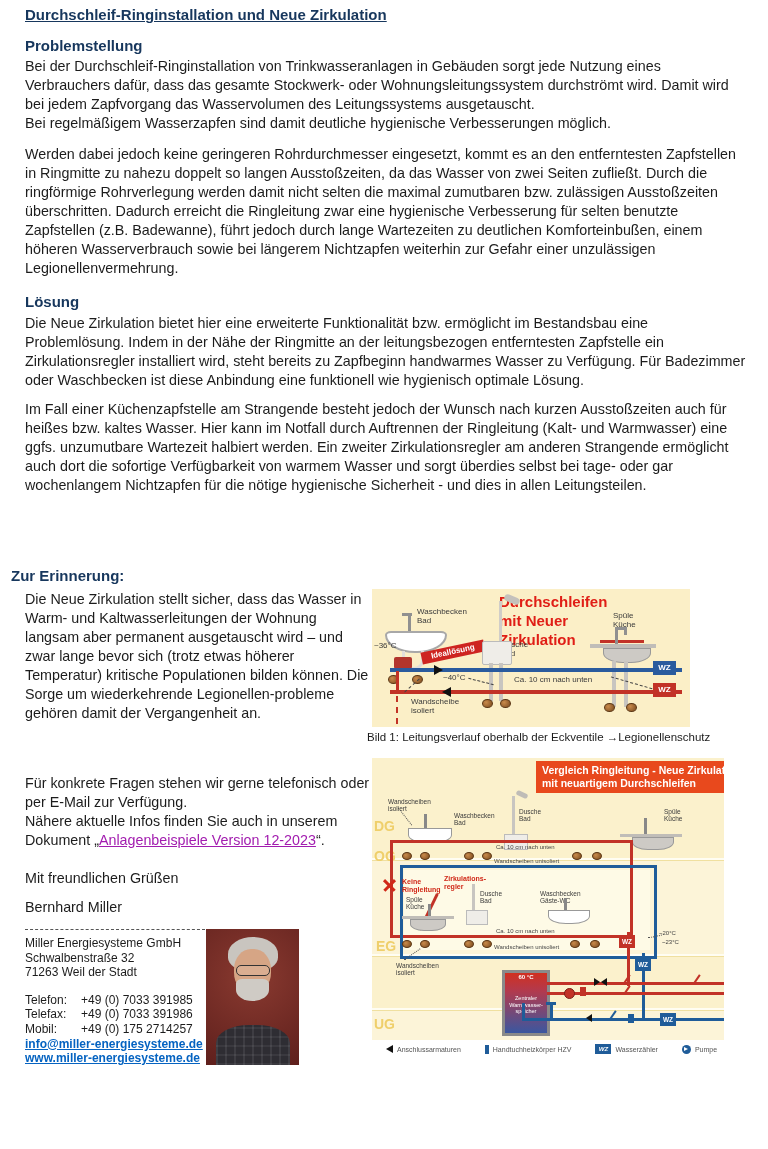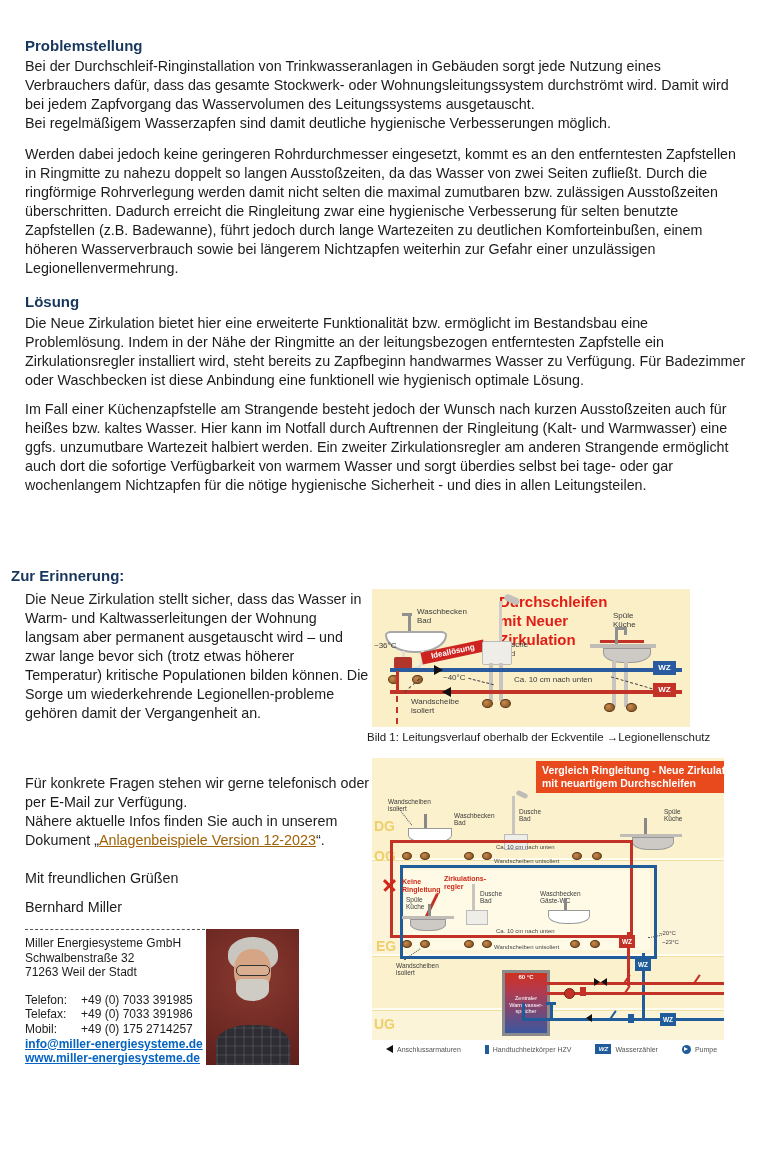--- a/index.html
+++ b/index.html
@@ -3,21 +3,21 @@
 <meta charset="utf-8">
 <style>
   html,body{margin:0;padding:0;background:#fff;}
   .page{position:relative;width:768px;height:1149px;background:#fff;overflow:hidden;
         font-family:"Liberation Sans",sans-serif;color:#1e1e1e;}
   .abs{position:absolute;}
   .title{font-size:15px;font-weight:bold;color:#17375D;text-decoration:underline;}
   .h2{font-size:15px;font-weight:bold;color:#17375D;}
   .body{font-size:14.3px;line-height:19px;color:#1c1c1c;}
   .pre{white-space:pre-line;}
-  .doclink{color:#a16207;text-decoration:underline;}
+  .doclink{color:#a21caf;text-decoration:underline;}
   .contact{font-size:12px;line-height:14.6px;color:#1c1c1c;}
   .cgap{height:13px;}
   .crow{display:flex;}
   .clabel{width:56px;flex:0 0 56px;}
   .clink{display:block;color:#0563C1;text-decoration:underline;font-weight:bold;}
   .caption1{font-size:11.5px;color:#1c1c1c;}
   .caption2{font-size:12.5px;color:#1c1c1c;}
   .dashes{border-top:1.5px dashed #555;height:0;}
   
   .fig1{background:#FBEFC7;overflow:hidden;}
@@ -55,20 +55,21 @@
   .ph-glasses{position:absolute;top:16px;left:2px;width:32px;height:9px;border:1.5px solid #333;border-radius:5px;background:rgba(255,255,255,.10);}
   .ph-beard{position:absolute;top:50px;left:30px;width:33px;height:22px;border-radius:20% 20% 50% 50%;background:#CFCBC5;}
   .ph-shirt{position:absolute;bottom:0;left:10px;width:74px;height:40px;border-radius:45% 45% 0 0;background:#2E2D33;
             background-image:repeating-linear-gradient(90deg,rgba(255,255,255,.08) 0 2px,transparent 2px 9px),repeating-linear-gradient(0deg,rgba(255,255,255,.06) 0 2px,transparent 2px 9px);}
 </style>
 </head>
 <body>
 
 <div class="page">
 
+  <div class="abs title" style="left:25px;top:6px;">Durchschleif-Ringinstallation und Neue Zirkulation</div>
   <div class="abs h2" style="left:25px;top:37px;">Problemstellung</div>
   <div class="abs body pre" style="left:25px;top:57px;width:722px;">Bei der Durchschleif-Ringinstallation von Trinkwasseranlagen in Gebäuden sorgt jede Nutzung eines Verbrauchers dafür, dass das gesamte Stockwerk- oder Wohnungsleitungssystem durchströmt wird. Damit wird bei jedem Zapfvorgang das Wasservolumen des Leitungssystems ausgetauscht.
 Bei regelmäßigem Wasserzapfen sind damit deutliche hygienische Verbesserungen möglich.</div>
   <div class="abs body" style="left:25px;top:145px;width:722px;">Werden dabei jedoch keine geringeren Rohrdurchmesser eingesetzt, kommt es an den entferntesten Zapfstellen in Ringmitte zu nahezu doppelt so langen Ausstoßzeiten, da das Wasser von zwei Seiten zufließt. Durch die ringförmige Rohrverlegung werden damit nicht selten die maximal zumutbaren bzw. zulässigen Ausstoßzeiten überschritten. Dadurch erreicht die Ringleitung zwar eine hygienische Verbesserung für selten benutzte Zapfstellen (z.B. Badewanne), führt jedoch durch lange Wartezeiten zu deutlichen Komforteinbußen, einem höheren Wasserverbrauch sowie bei längerem Nichtzapfen weiterhin zur Gefahr einer unzulässigen Legionellenvermehrung.</div>
   <div class="abs h2" style="left:25px;top:293px;">Lösung</div>
   <div class="abs body" style="left:25px;top:314px;width:722px;">Die Neue Zirkulation bietet hier eine erweiterte Funktionalität bzw. ermöglicht im Bestandsbau eine Problemlösung. Indem in der Nähe der Ringmitte an der leitungsbezogen entferntesten Zapfstelle ein Zirkulationsregler installiert wird, steht bereits zu Zapfbeginn handwarmes Wasser zu Verfügung. Für Badezimmer oder Waschbecken ist diese Anbindung eine funktionell wie hygienisch optimale Lösung.</div>
   <div class="abs body" style="left:25px;top:400px;width:722px;">Im Fall einer Küchenzapfstelle am Strangende besteht jedoch der Wunsch nach kurzen Ausstoßzeiten auch für heißes bzw. kaltes Wasser. Hier kann im Notfall durch Auftrennen der Ringleitung (Kalt- und Warmwasser) eine ggfs. unzumutbare Wartezeit halbiert werden. Ein zweiter Zirkulationsregler am anderen Strangende ermöglicht auch dort die sofortige Verfügbarkeit von warmem Wasser und sorgt überdies selbst bei tage- oder gar wochenlangem Nichtzapfen für die nötige hygienische Sicherheit - und dies in allen Leitungsteilen.</div>
   <div class="abs h2" style="left:11px;top:567px;">Zur Erinnerung:</div>
   <div class="abs body" style="left:25px;top:590px;width:344px;">Die Neue Zirkulation stellt sicher, dass das Wasser in Warm- und Kaltwasserleitungen der Wohnung langsam aber permanent ausgetauscht wird – und zwar lange bevor sich (trotz etwas höherer Temperatur) kritische Populationen bilden können. Die Sorge um wiederkehrende Legionellen-probleme gehören damit der Vergangenheit an.</div>
 

